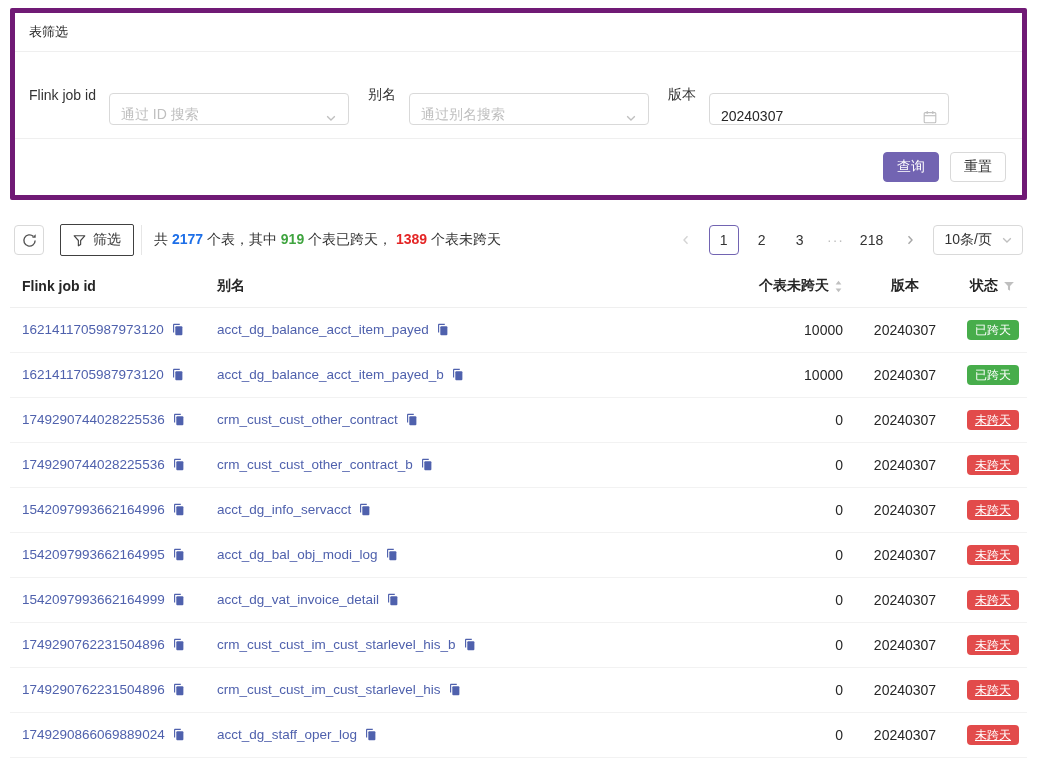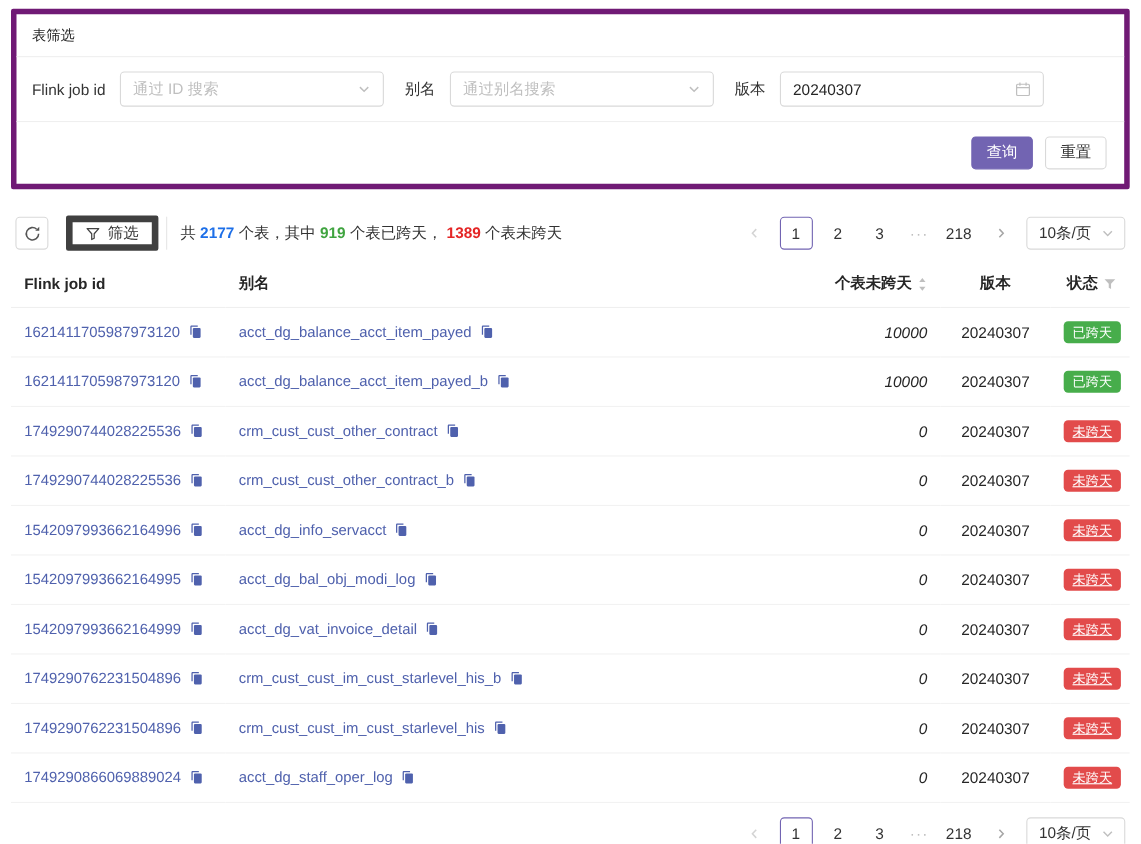--- a/index.html
+++ b/index.html
@@ -12,41 +12,41 @@
   .page { padding:8px 10px 0; }
 
   
   .card { border:5px solid #701a75; border-radius:2px; background:#fff; }
   .card-title { padding:10px 14px; font-size:13px; color:#262626; border-bottom:1px solid #efefef; }
   .filter-row { display:flex; align-items:center; padding:13px 14px; gap:19px; }
   .field { display:flex; align-items:center; }
   .field > label { margin-right:13px; color:#333; white-space:nowrap; }
   .control {
     width:240px; height:32px; border:1px solid #d9d9d9; border-radius:4px;
-    display:flex; align-items:center; padding:0 11px; background:#fff; cursor:pointer;
+    display:flex; align-items:flex-end; padding:0 11px; background:#fff; cursor:pointer;margin-top:28px;
   }
   .control .ph { color:#bfbfbf; flex:1; white-space:nowrap; overflow:hidden; }
   .control .val { color:#262626; flex:1; white-space:nowrap; }
   .control .suffix-icon { display:flex; align-items:center; color:#bfbfbf; }
   .actions-row { border-top:1px solid #efefef; display:flex; justify-content:flex-end; align-items:center; gap:11px; padding:13px 16px; }
   .btn {
     height:30px; padding:0 13px; border-radius:4px; border:1px solid #d9d9d9;
     background:#fff; font-size:14px; color:#333; cursor:pointer;
     font-family:inherit; display:flex; align-items:center;
   }
   .btn.primary { background:var(--primary); border-color:var(--primary); color:#fff; }
 
   
   .toolbar { display:flex; align-items:center; margin:24px 4px 0; }
   .icon-btn {
     width:30px; height:30px; border:1px solid #d9d9d9; border-radius:4px; background:#fff;
     display:flex; align-items:center; justify-content:center; cursor:pointer;
   }
   .filter-btn {
-    height:32px; margin-left:16px; padding:0 12px; border:6px solid #404040; border-radius:2px;
+    height:32px; margin-left:16px; padding:0 12px; border:1px solid #404040; border-radius:2px;
     background:#fff; display:flex; align-items:center; gap:7px; font-size:14px; color:#333;
     cursor:pointer; font-family:inherit;
   }
   .v-divider { width:1px; height:30px; background:#e6e6e6; margin-left:7px; }
   .summary { margin-left:12px; color:#333; white-space:nowrap; }
   .summary b { font-weight:700; }
   .sum-blue { color:var(--stat-blue); }
   .sum-green { color:var(--stat-green); }
   .sum-red { color:var(--stat-red); }
 
@@ -73,21 +73,21 @@
   thead th {
     font-weight:700; color:#262626; text-align:left; padding:10px 12px 12px;
     border-bottom:1px solid #efefef; font-size:14px;
   }
   th.col-right, td.col-right { text-align:right; }
   th.col-center, td.col-center { text-align:center; }
   tbody td { padding:0 12px; height:45px; border-bottom:1px solid #f2f2f2; font-size:14px; color:#262626; }
   .th-inner { display:inline-flex; align-items:center; gap:5px; }
   .link { color:var(--link); font-size:13.5px; cursor:pointer; white-space:nowrap; }
   .copy-icon { color:var(--link); margin-left:7px; cursor:pointer; display:inline-block; vertical-align:-2px; }
-  .num { color:#262626;font-style:italic; }
+  .num { color:#262626; }
   .badge { display:inline-block; padding:4px 8px; border-radius:4px; color:#fff; font-size:12px; line-height:1; white-space:nowrap; }
   .badge.success { background:var(--success); }
   .badge.danger { background:var(--danger);text-decoration:underline; }
   .sorter-icon, .funnel-icon { display:inline-flex; align-items:center; }
 </style>
 </head>
 <body>
 
 <div class="page">
 

